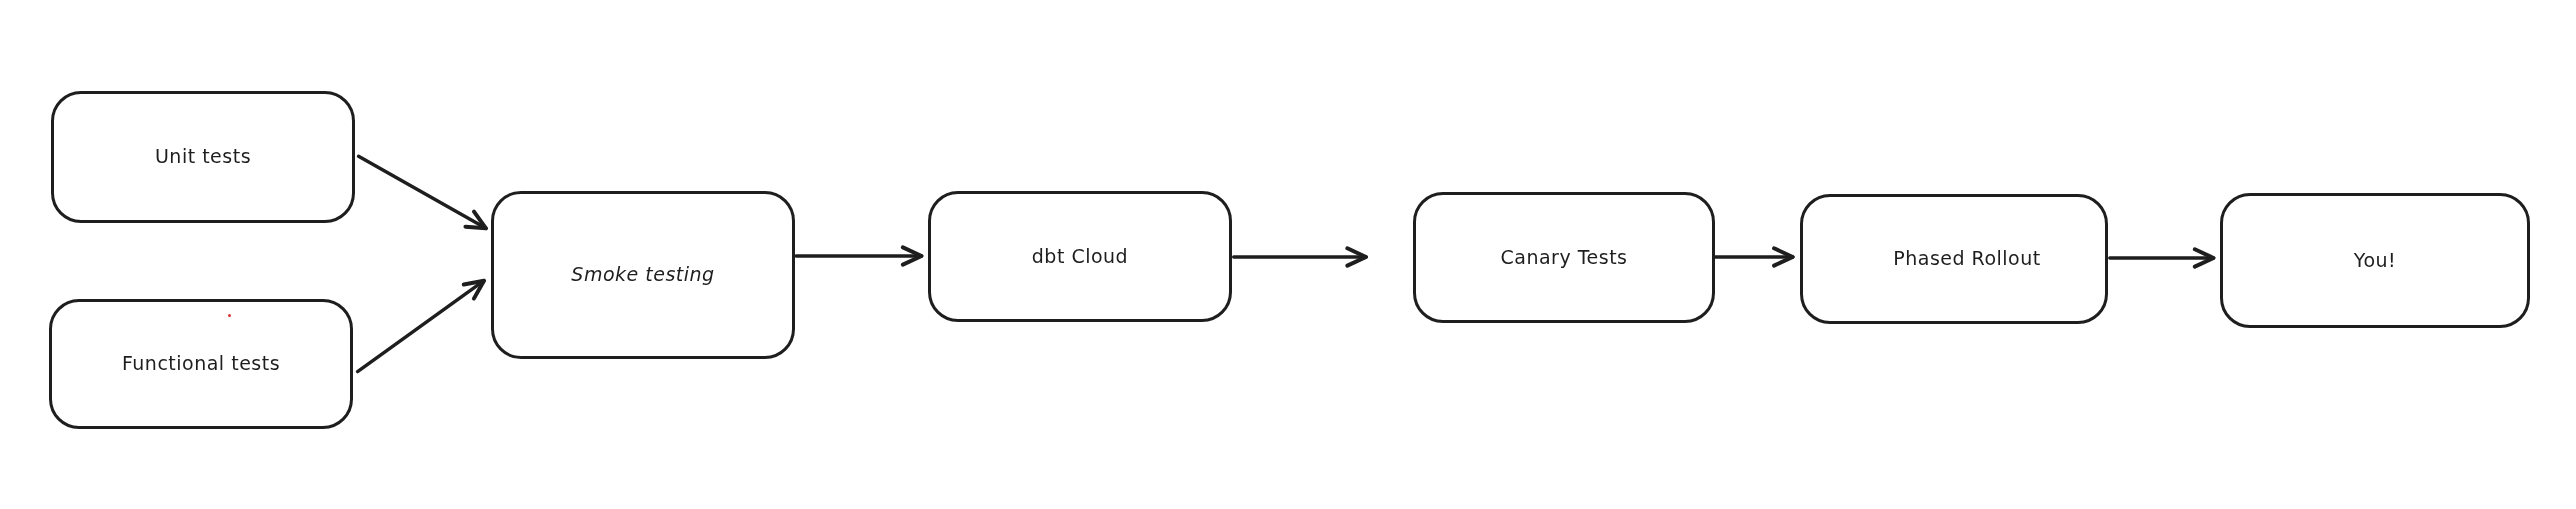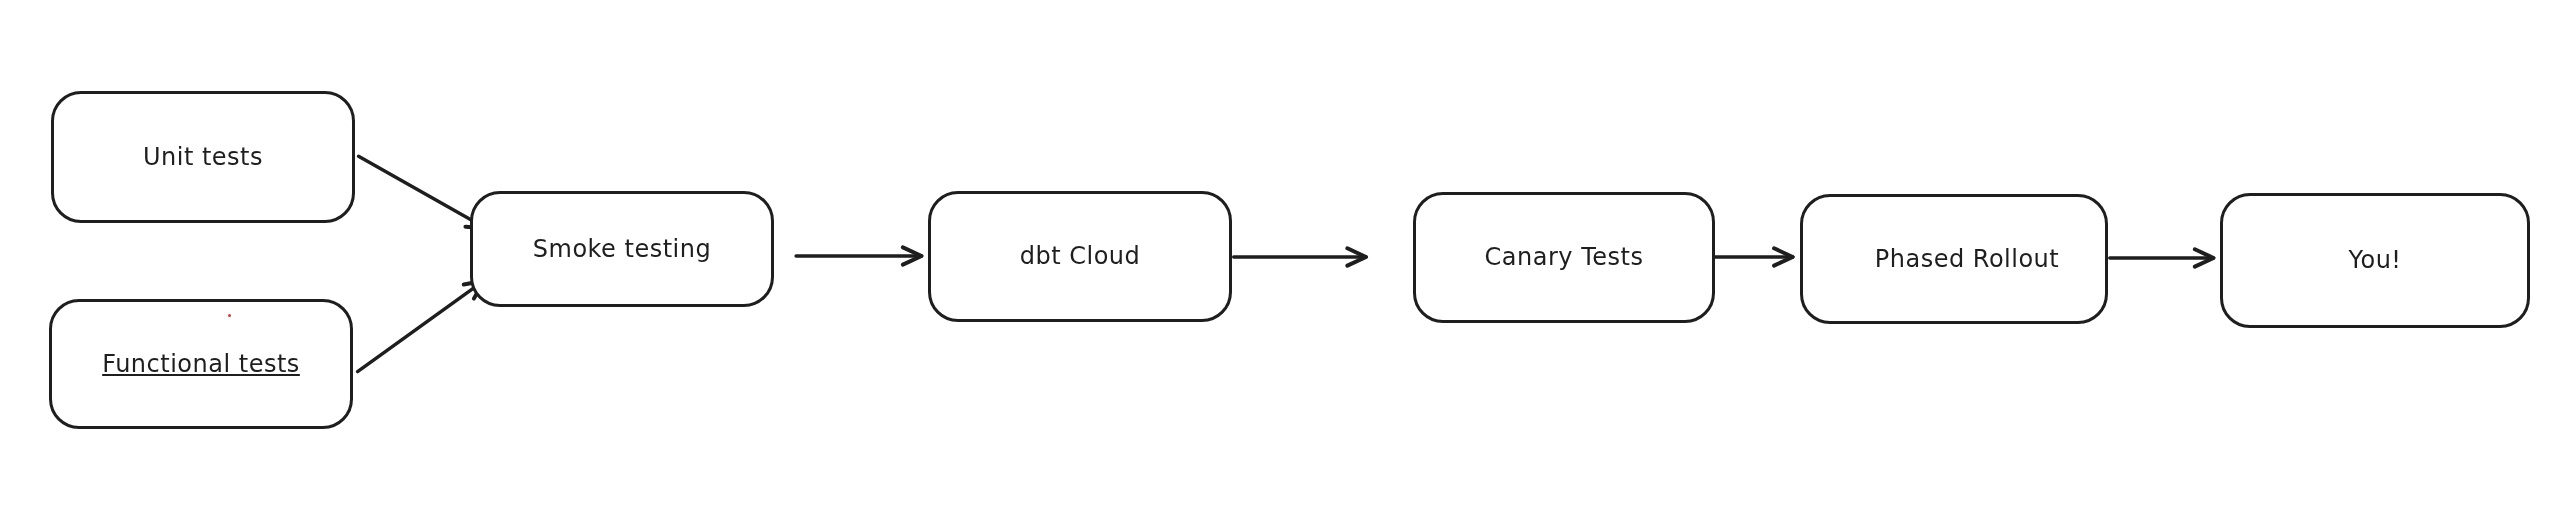--- a/index.html
+++ b/index.html
@@ -36,31 +36,31 @@
   .node {
     position: absolute;
     display: flex;
     align-items: center;
     justify-content: center;
     text-align: center;
     background: var(--node_fill);
     border: 3.8px solid var(--stroke);
     border-radius: 30px;
     color: var(--text);
-    font-size: 24px;
+    font-size: 19px;
     line-height: 1.35;
     letter-spacing: 0.5px;
     cursor: pointer;
   }
   .node .label { padding: 0 14px; }
   .node .label span { display: block; }
   
   .n-unit       { left: 51px;   top: 91px;  width: 304px; height: 132px; }
-  .n-functional { left: 49px;   top: 299px; width: 304px; height: 130px; text-decoration: underline; }
-  .n-smoke      { left: 470px;  top: 191px; width: 304px; height: 116px; }
+  .n-functional { left: 49px;   top: 299px; width: 304px; height: 130px; }
+  .n-smoke      { left: 491px;  top: 191px; width: 304px; height: 168px; font-style: italic; }
   .n-dbt        { left: 928px;  top: 191px; width: 304px; height: 131px; }
   .n-canary     { left: 1373px; top: 192px; width: 302px; height: 131px; margin-left: 40px; }
   .n-phased     { left: 1800px; top: 194px; width: 308px; height: 130px; padding-left: 26px; }
   .n-you        { left: 2220px; top: 193px; width: 310px; height: 135px; }
   .red-dot {
     position: absolute;
     left: 228px; top: 314px;
     width: 3px; height: 3px;
     border-radius: 50%;
     background: var(--artifact_red);

